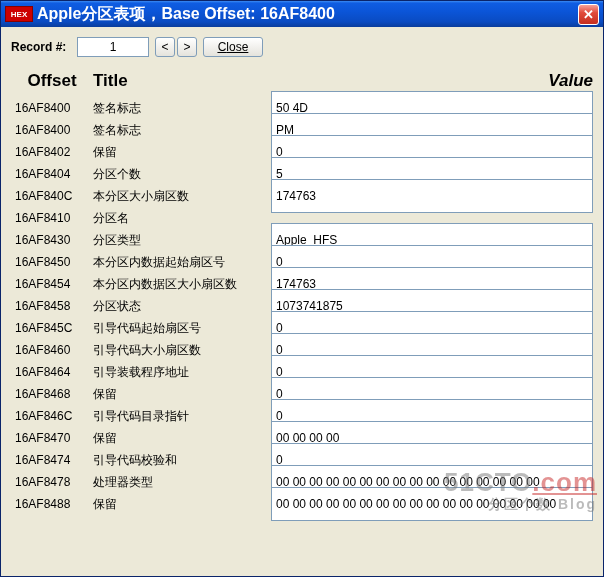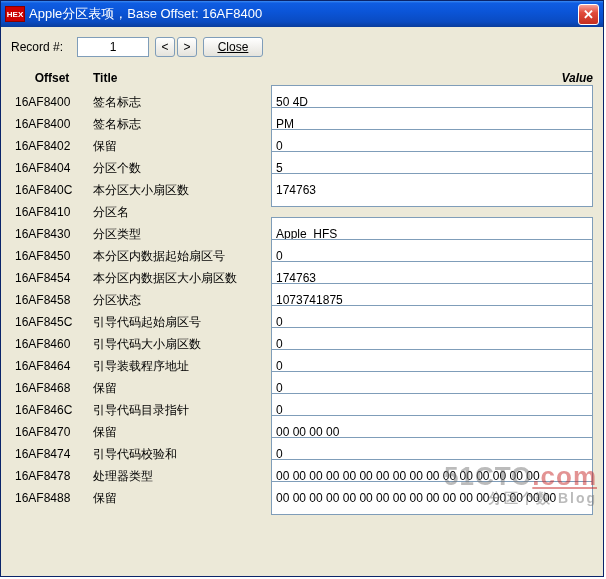--- a/index.html
+++ b/index.html
@@ -22,36 +22,36 @@
   }
   .titlebar {
     height: 26px;
     background: linear-gradient(to bottom, #3b8bf4 0%, #0f5de2 8%, #0b55d8 40%, #0a4bc2 80%, #0a3d9c 100%);
     display: flex;
     align-items: center;
     padding: 0 4px;
     color: #fff;
   }
   .app-icon {
-    width: 20px;
+    width: 28px;
     height: 16px;
     background: #c00;
     border: 1px solid #800;
     margin-right: 4px;
     font-size: 8px;
     color: #fff;
     display: flex;
     align-items: center;
     justify-content: center;
     font-weight: bold;
   }
   .titlebar-text {
     flex: 1;
-    font-weight: normal;
-    font-size: 13px;
+    font-weight: bold;
+    font-size: 16px;
     white-space: nowrap;
   }
   .close-btn {
     width: 21px;
     height: 21px;
     background: linear-gradient(to bottom, #f6a29a, #e14b3b 40%, #c52e1f);
     border: 1px solid #fff;
     border-radius: 3px;
     color: #fff;
     font-weight: bold;
@@ -65,21 +65,21 @@
   .client {
     padding: 10px 10px 0 10px;
     position: relative;
   }
   .toprow {
     display: flex;
     align-items: center;
     gap: 6px;
     margin-bottom: 14px;
   }
-  .toprow-label { min-width: 60px; }
+  .toprow-label { min-width: 60px; font-weight: bold; }
   .rec-input {
     width: 72px;
     height: 20px;
     border: 1px solid #7f9db9;
     background: #fff;
     padding: 0 6px;
     font: inherit;
     text-align: center;
   }
   .nav-btns { display: flex; gap: 2px; }
@@ -94,21 +94,21 @@
     align-items: center;
     justify-content: center;
   }
   .nav-btn { width: 20px; }
   .close-btn2 { width: 60px; text-decoration-color: transparent; }
   .close-btn2 span { position: relative; }
   .close-btn2 span::first-letter { text-decoration: underline; }
   .headers {
     display: flex;
     font-weight: bold;
-    font-size: 12px;
+    font-size: 17px;
     margin-bottom: 6px;
   }
   .col-offset { width: 82px; text-align: center; }
   .col-title  { width: 178px; text-align: left; }
   .col-value  { flex: 1; text-align: right; font-style: italic; }
   .rows {}
   .row {
     display: flex;
     align-items: center;
     height: 22px;

